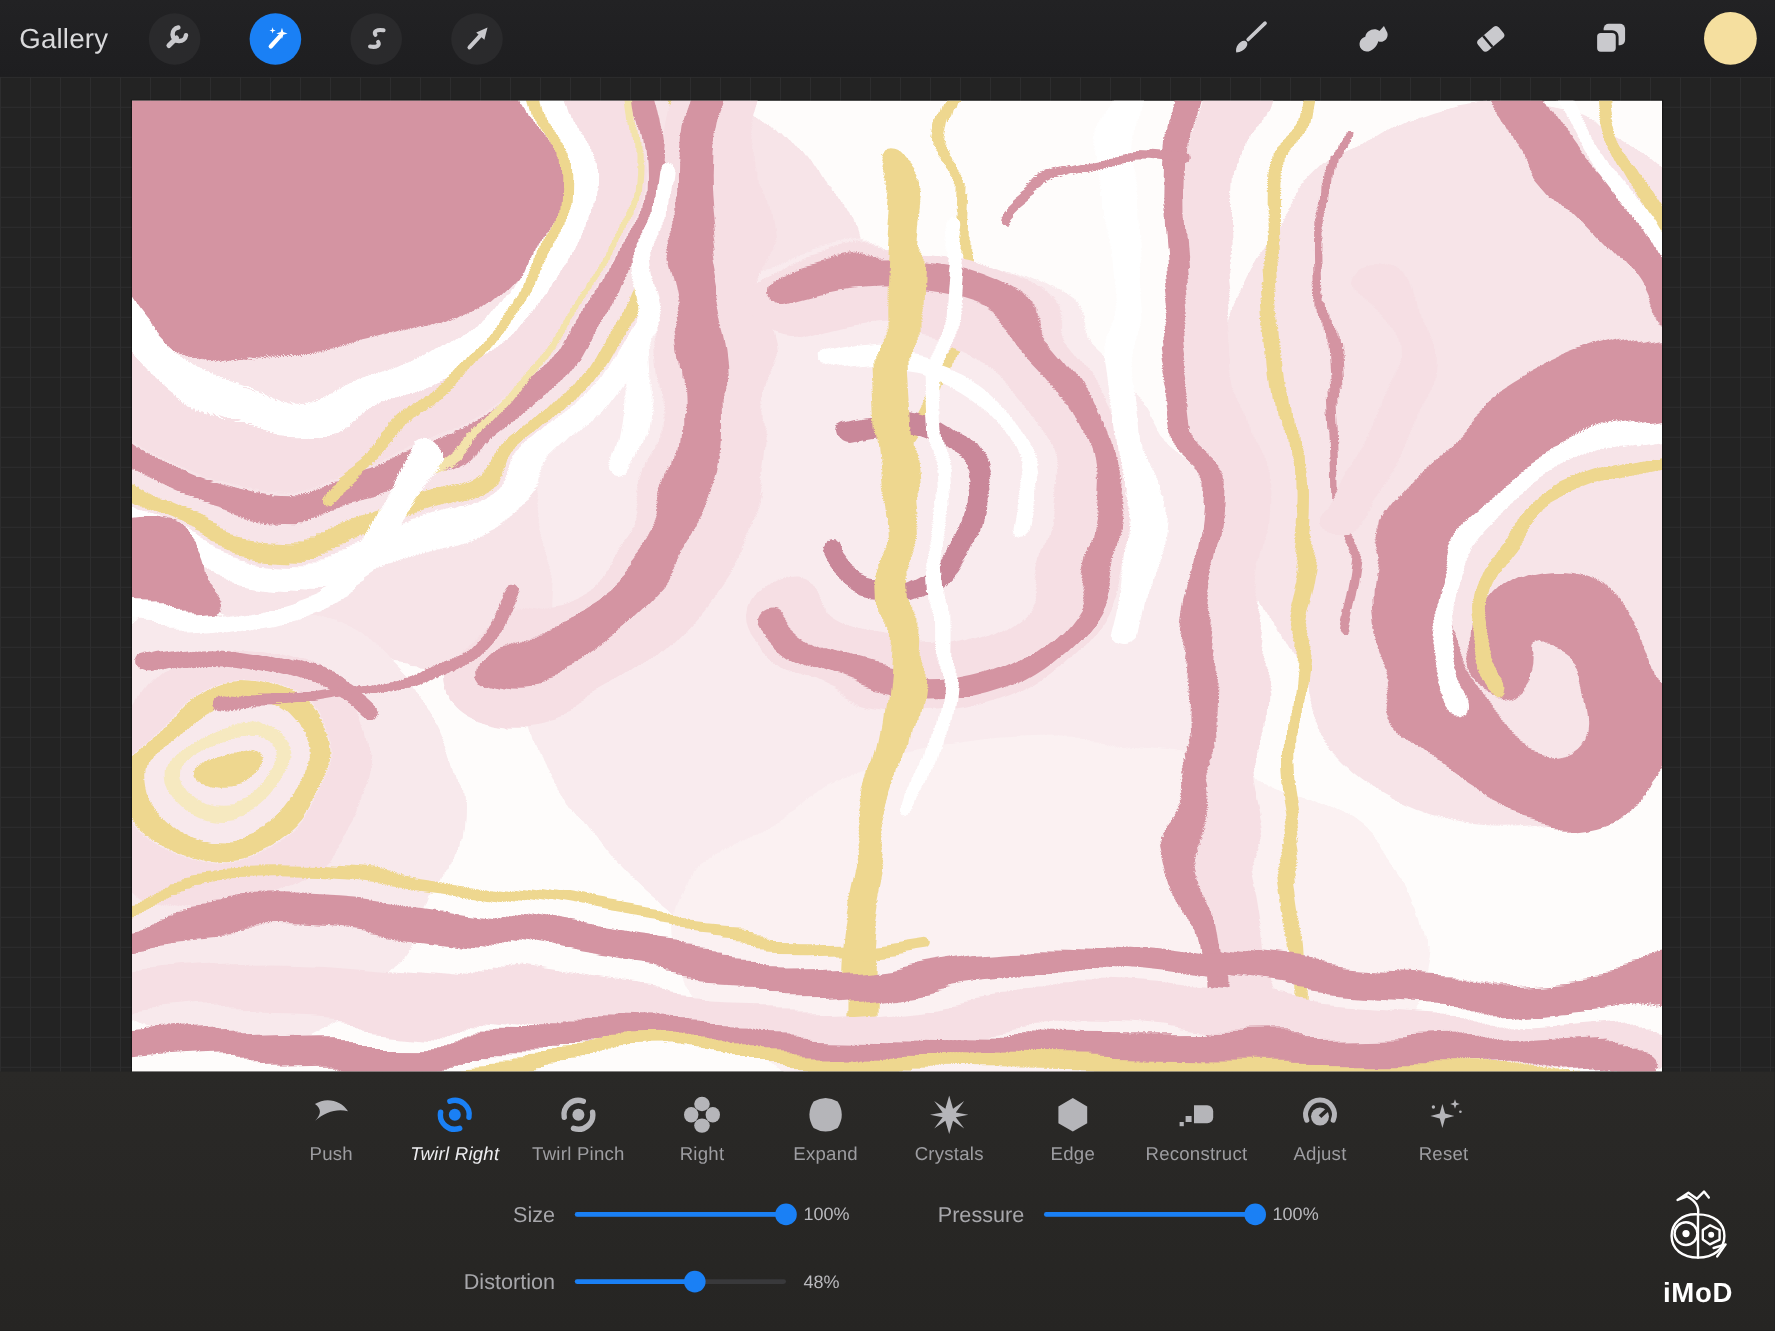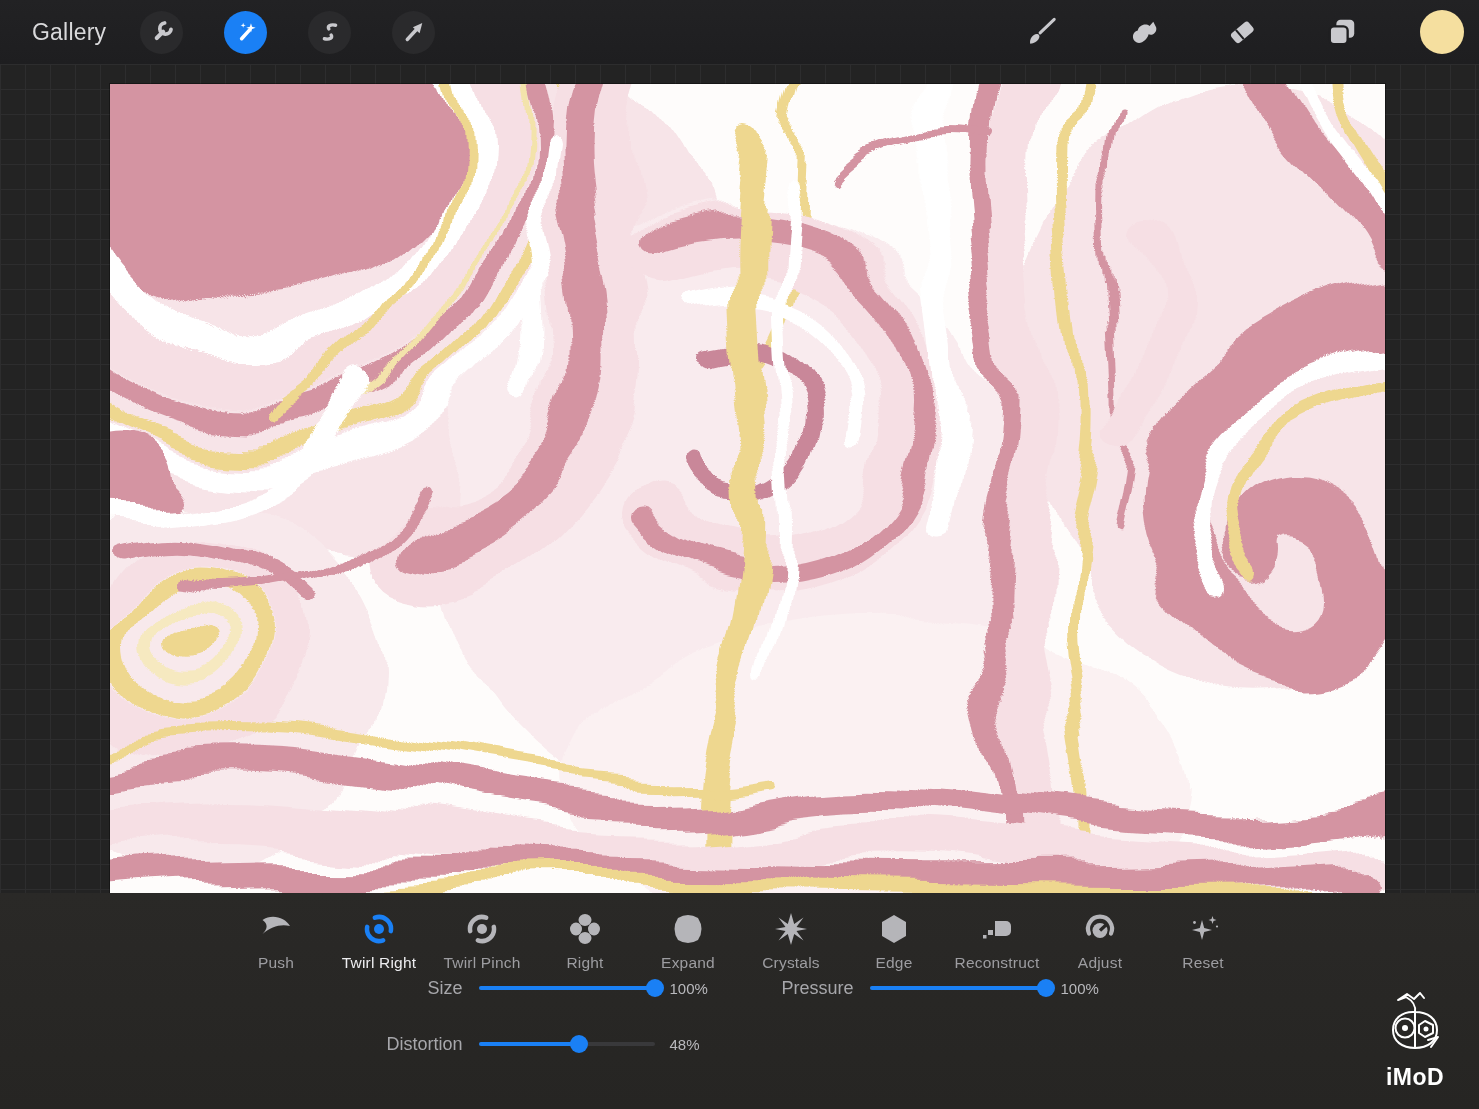--- a/index.html
+++ b/index.html
@@ -8,21 +8,21 @@
     position:relative;width:1479px;height:1109px;overflow:hidden;
     background:#232323;font-family:"Liberation Sans",sans-serif;
     -webkit-font-smoothing:antialiased;
   }
   
   .topbar{
     position:absolute;top:0;left:0;width:1479px;height:64px;
     background:linear-gradient(#222224,#1e1e20);
     display:flex;align-items:center;justify-content:space-between;z-index:5;
   }
-  .tb-left{display:flex;align-items:center;padding-left:32px;justify-content:center;}
+  .tb-left{display:flex;align-items:center;padding-left:16px;justify-content:center;}
   .gallery{color:#d9d9db;font-size:23px;letter-spacing:.2px;cursor:default;margin-right:22px;}
   .tb-circle{
     width:43px;height:43px;border-radius:50%;border:none;background:#2a2a2c;
     display:flex;align-items:center;justify-content:center;margin-left:41px;
     color:#c9c9cd;padding:0;cursor:pointer;
   }
   .tb-circle:first-of-type{margin-left:12px;}
   .tb-circle.selected{background:#1a80f5;color:#ffffff;}
   .tb-right{display:flex;align-items:center;padding-right:15px;}
   .tb-tool{
@@ -52,24 +52,24 @@
     background:linear-gradient(#2a2927,#262523);z-index:5;
   }
   .modes{display:flex;justify-content:center;align-items:flex-start;padding-top:17px;}
   .mode{
     width:103px;display:flex;flex-direction:column;align-items:center;
     background:transparent;border:none;padding:0;cursor:pointer;
   }
   .mode .micon{height:37px;display:flex;align-items:center;justify-content:center;color:#b5b5b9;}
   .mode .mlabel{margin-top:7px;font-size:15.5px;color:#9d9da1;letter-spacing:.2px;}
   .mode.selected .micon{color:#1a80f5;}
-  .mode.selected .mlabel{color:#ededf0;}
+  .mode.selected .mlabel{color:#ededf0;font-style:italic;}
   
   .sliders{
-    display:grid;grid-template-columns:auto auto;
+    margin-top:24px;display:grid;grid-template-columns:auto auto;
     column-gap:46px;row-gap:26px;justify-content:center;gap:24px;
   }
   .slider{display:flex;align-items:center;height:32px;}
   .s-label{width:102px;text-align:right;margin-right:16px;font-size:18px;color:#a7a7ab;}
   .s-track{
     position:relative;width:176px;height:4.5px;border-radius:3px;background:#39393b;cursor:pointer;
   }
   .s-fill{position:absolute;left:0;top:0;height:100%;border-radius:3px;background:#1a80f5;}
   .s-thumb{
     position:absolute;top:50%;width:18px;height:18px;border-radius:50%;

